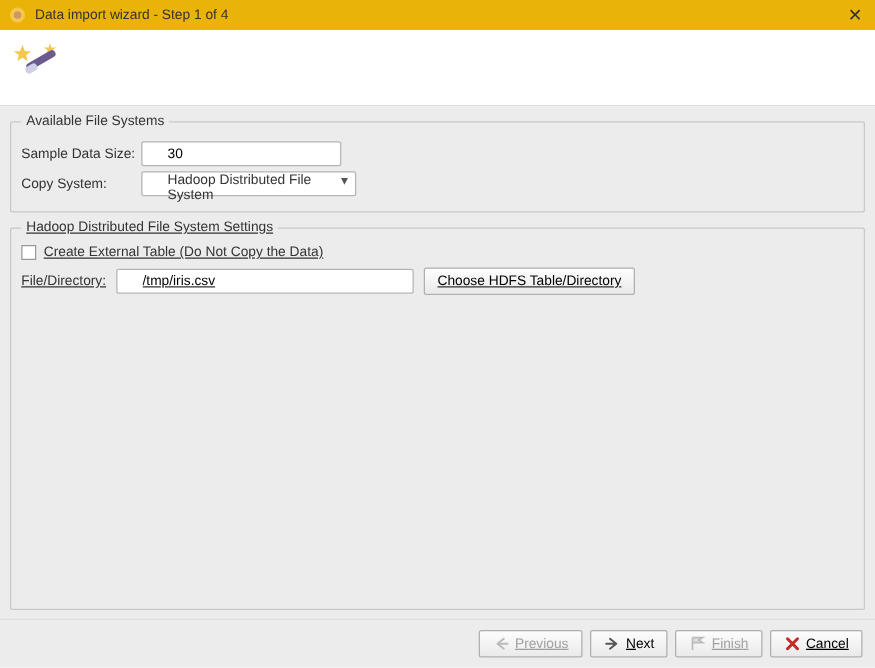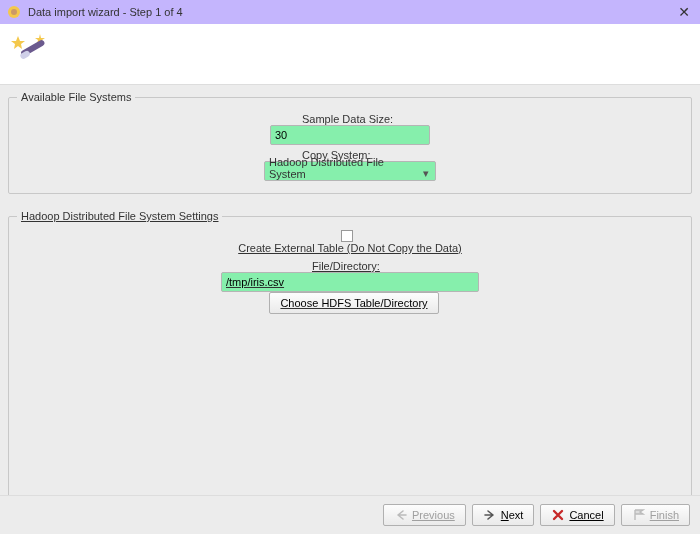--- a/index.html
+++ b/index.html
@@ -10,21 +10,21 @@
     font-size: 11px;
     color: #333;
     background: #fdfdfd;
     overflow: hidden;
   }
   .titlebar {
     height: 24px;
     display: flex;
     align-items: center;
     padding: 0 6px;
-    background: #c4b5fd;
+    background: #eab308;
   }
   .titlebar .title-icon {
     width: 16px; height: 16px;
     margin-right: 6px;
   }
   .titlebar .title-text {
     flex: 1;
     color: #333;
   }
   .titlebar .close {
@@ -46,51 +46,50 @@
     flex-shrink: 0;
   }
   .header .header-text { line-height: 1.4; }
   .body {
     padding: 6px 8px 4px 8px;
     background: #ececec;
   }
   fieldset {
     border: 1px solid #c8c8c8;
     border-radius: 2px;
-    margin: 0 0 16px 0;
+    margin: 0 0 6px 0;
     padding: 6px 8px 8px 8px;
     background: #ececec;
   }
   legend {
     padding: 0 4px;
     color: #333;
     font-size: 11px;
   }
   .row {
     display: flex;
     align-items: center;
     margin: 4px 0;
-    flex-direction: column;
   }
   .row label.lbl {
     width: 92px;
     text-align: left;
     margin-right: 4px;
   }
   input[type="text"], .select {
     height: 20px;
     border: 1px solid #b5b5b5;
     border-radius: 2px;
-    background: #86efac;
+    background: #ffffff;
     font: inherit;
-    padding: 0 4px;
+    padding: 0 20px;
   }
   .select {
     display: inline-flex;
-    align-items: flex-end;
+    align-items: flex-start;
     justify-content: space-between;
     cursor: pointer;
     padding-right: 2px;
     gap: 12px;
   }
   .select .arrow {
     width: 16px; text-align: center;
     color: #555;
   }
   .checkbox {
@@ -178,21 +177,21 @@
   </fieldset>
 
   <fieldset class="hdfs-area">
     <legend>Hadoop Distributed File System Settings</legend>
     <div class="row" style="margin-top:2px">
       <span class="checkbox"></span>
       <span>Create External Table (Do Not Copy the Data)</span>
     </div>
     <div class="row" style="margin-top:6px">
       <label class="lbl" style="width:72px">File/Directory:</label>
-      <input type="text" style="width: 258px;" value="/tmp/iris.csv">
+      <input type="text" style="width: 238px;" value="/tmp/iris.csv">
       <button class="btn" style="margin-left:8px">
         <span>Choose HDFS Table/Directory</span>
       </button>
     </div>
   </fieldset>
 
 </div>
 
 <div class="footer">
   <button class="btn disabled">
@@ -204,29 +203,29 @@
     <span><span class="underline">Previous</span></span>
   </button>
   <button class="btn">
     <span class="ico">
       <svg viewBox="0 0 14 14">
           <path d="M5 3 L10 7 L5 11 M10 7 H2" stroke="#555" stroke-width="1.6" fill="none" stroke-linecap="round" stroke-linejoin="round"></path>
         </svg>
     </span>
     <span><span class="underline">N</span><span id="next-rest">ext</span></span>
   </button>
+  <button class="btn disabled">
+    <span class="ico">
+      <svg viewBox="0 0 14 14">
+          <path d="M3 2 V12 M3 2 H11 L8 4 L11 6 H3" stroke="#bbb" stroke-width="1.4" fill="#ddd"></path>
+        </svg>
+    </span>
+    <span><span class="underline">Finish</span></span>
+  </button>
   <button class="btn">
     <span class="ico">
       <svg viewBox="0 0 14 14">
           <path d="M3 3 L11 11 M11 3 L3 11" stroke="#c62828" stroke-width="2.4" stroke-linecap="round"></path>
         </svg>
     </span>
     <span><span class="underline">Cancel</span></span>
   </button>
-  <button class="btn disabled">
-    <span class="ico">
-      <svg viewBox="0 0 14 14">
-          <path d="M3 2 V12 M3 2 H11 L8 4 L11 6 H3" stroke="#bbb" stroke-width="1.4" fill="#ddd"></path>
-        </svg>
-    </span>
-    <span><span class="underline">Finish</span></span>
-  </button>
 </div>
 
 </body></html>

